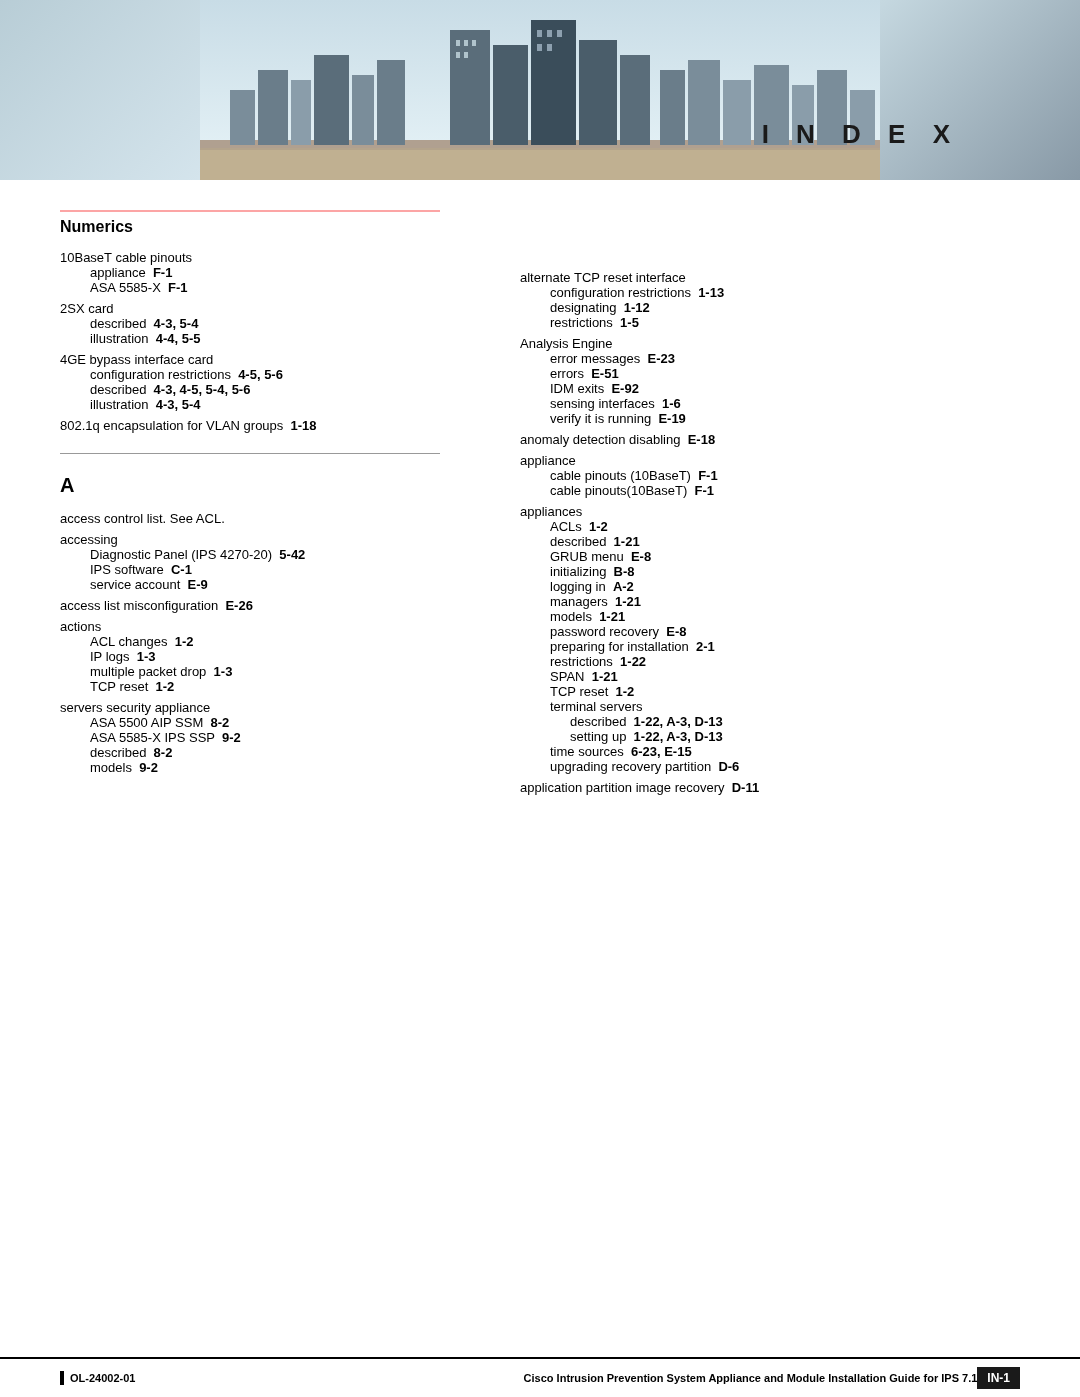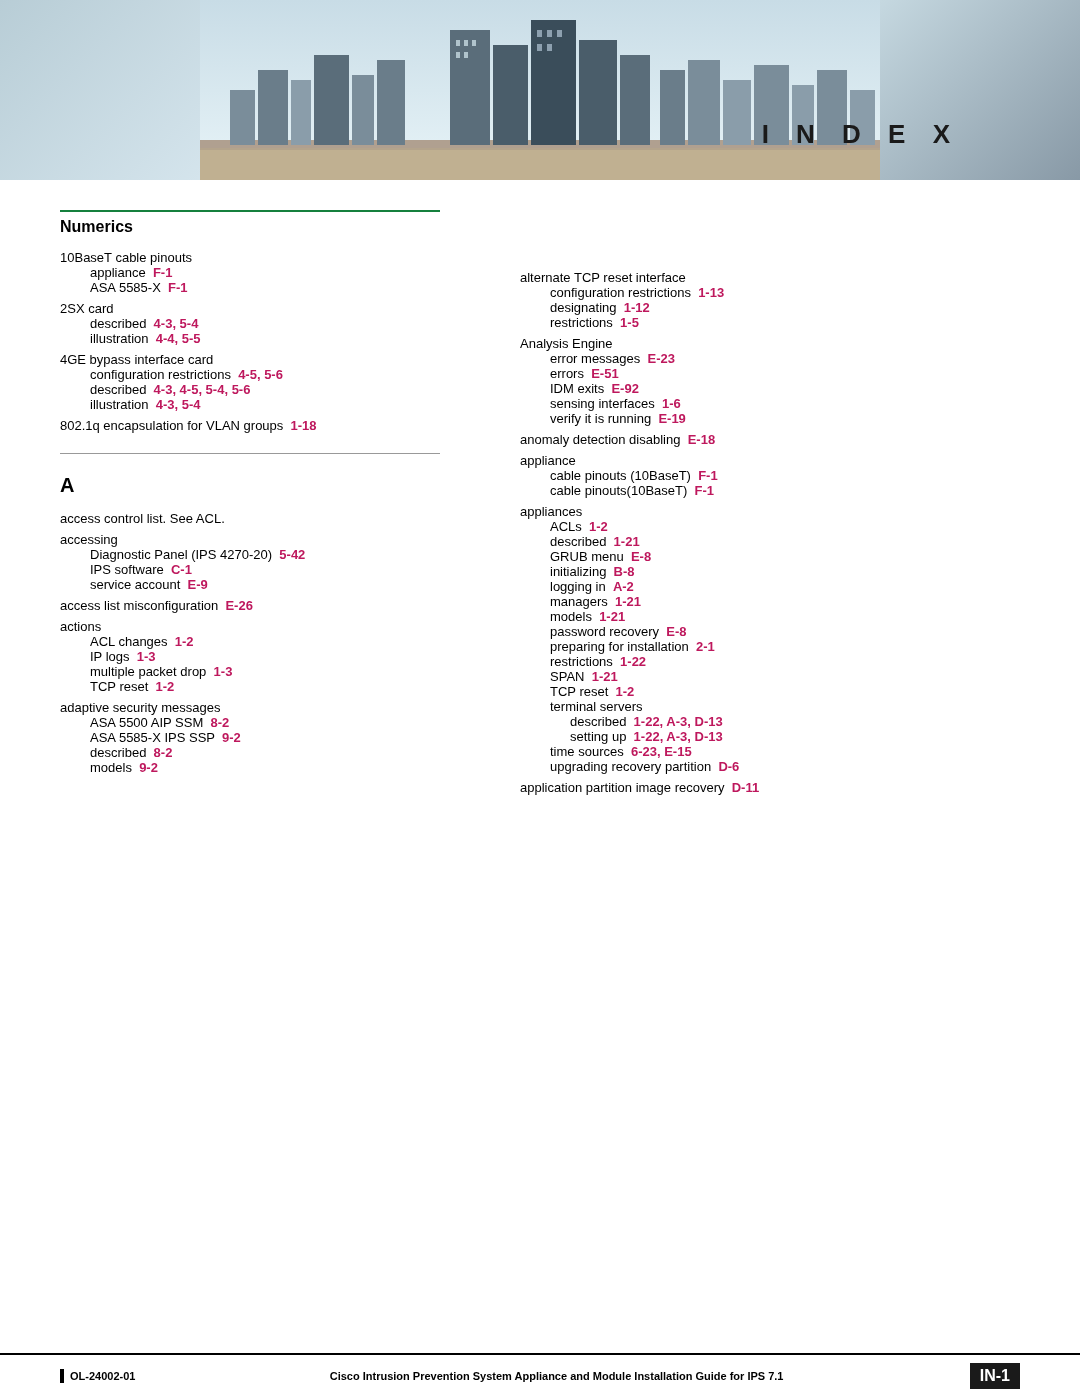--- a/index.html
+++ b/index.html
@@ -61,21 +61,21 @@
       flex-shrink: 0;
     }
 
     .col-right {
       flex: 1;
       margin-left: 40px;
     }
 
     
     .section-header {
-      border-top: 2px solid #15803d;
+      border-top: 2px solid #fca5a5;
       padding-top: 6px;
       margin-bottom: 14px;
     }
 
     .section-header h2 {
       font-size: 16px;
       font-weight: bold;
       font-family: Arial, Helvetica, sans-serif;
     }
 
@@ -94,21 +94,21 @@
       display: block;
       padding-left: 30px;
     }
 
     .entry-sub2 {
       display: block;
       padding-left: 50px;
     }
 
     .page-ref {
-      color: #be185d;
+      color: #000000;
       font-weight: bold;
       text-decoration: none;
     }
 
     
     .section-sep {
       border: none;
       border-top: 1px solid #999;
       margin: 20px 0;
     }
@@ -136,28 +136,28 @@
 
     .footer-bar {
       width: 4px;
       height: 14px;
       background: #000;
       display: inline-block;
     }
 
     .footer-center {
       flex: 1;
-      text-align: center;
+      text-align: right;
       font-size: 11px;
       font-weight: bold;
       padding-left: 8px;
     }
 
     .footer-right {
-      font-size: 16px;
+      font-size: 12px;
       font-weight: bold;
       background: #1a1a1a;
       color: #fff;
       padding: 4px 10px;
     }
 
     .group { margin-bottom: 6px; }
   </style>
 </head>
 <body>
@@ -271,21 +271,21 @@
 
       <div class="group">
         <span class="entry-main">actions</span>
         <span class="entry-sub">ACL changes &nbsp;<a class="page-ref">1-2</a></span>
         <span class="entry-sub">IP logs &nbsp;<a class="page-ref">1-3</a></span>
         <span class="entry-sub">multiple packet drop &nbsp;<a class="page-ref">1-3</a></span>
         <span class="entry-sub">TCP reset &nbsp;<a class="page-ref">1-2</a></span>
       </div>
 
       <div class="group">
-        <span class="entry-main">adaptive security messages</span>
+        <span class="entry-main">servers security appliance</span>
         <span class="entry-sub">ASA 5500 AIP SSM &nbsp;<a class="page-ref">8-2</a></span>
         <span class="entry-sub">ASA 5585-X IPS SSP &nbsp;<a class="page-ref">9-2</a></span>
         <span class="entry-sub">described &nbsp;<a class="page-ref">8-2</a></span>
         <span class="entry-sub">models &nbsp;<a class="page-ref">9-2</a></span>
       </div>
 
     </div>
 
     <div class="col-right">
 

